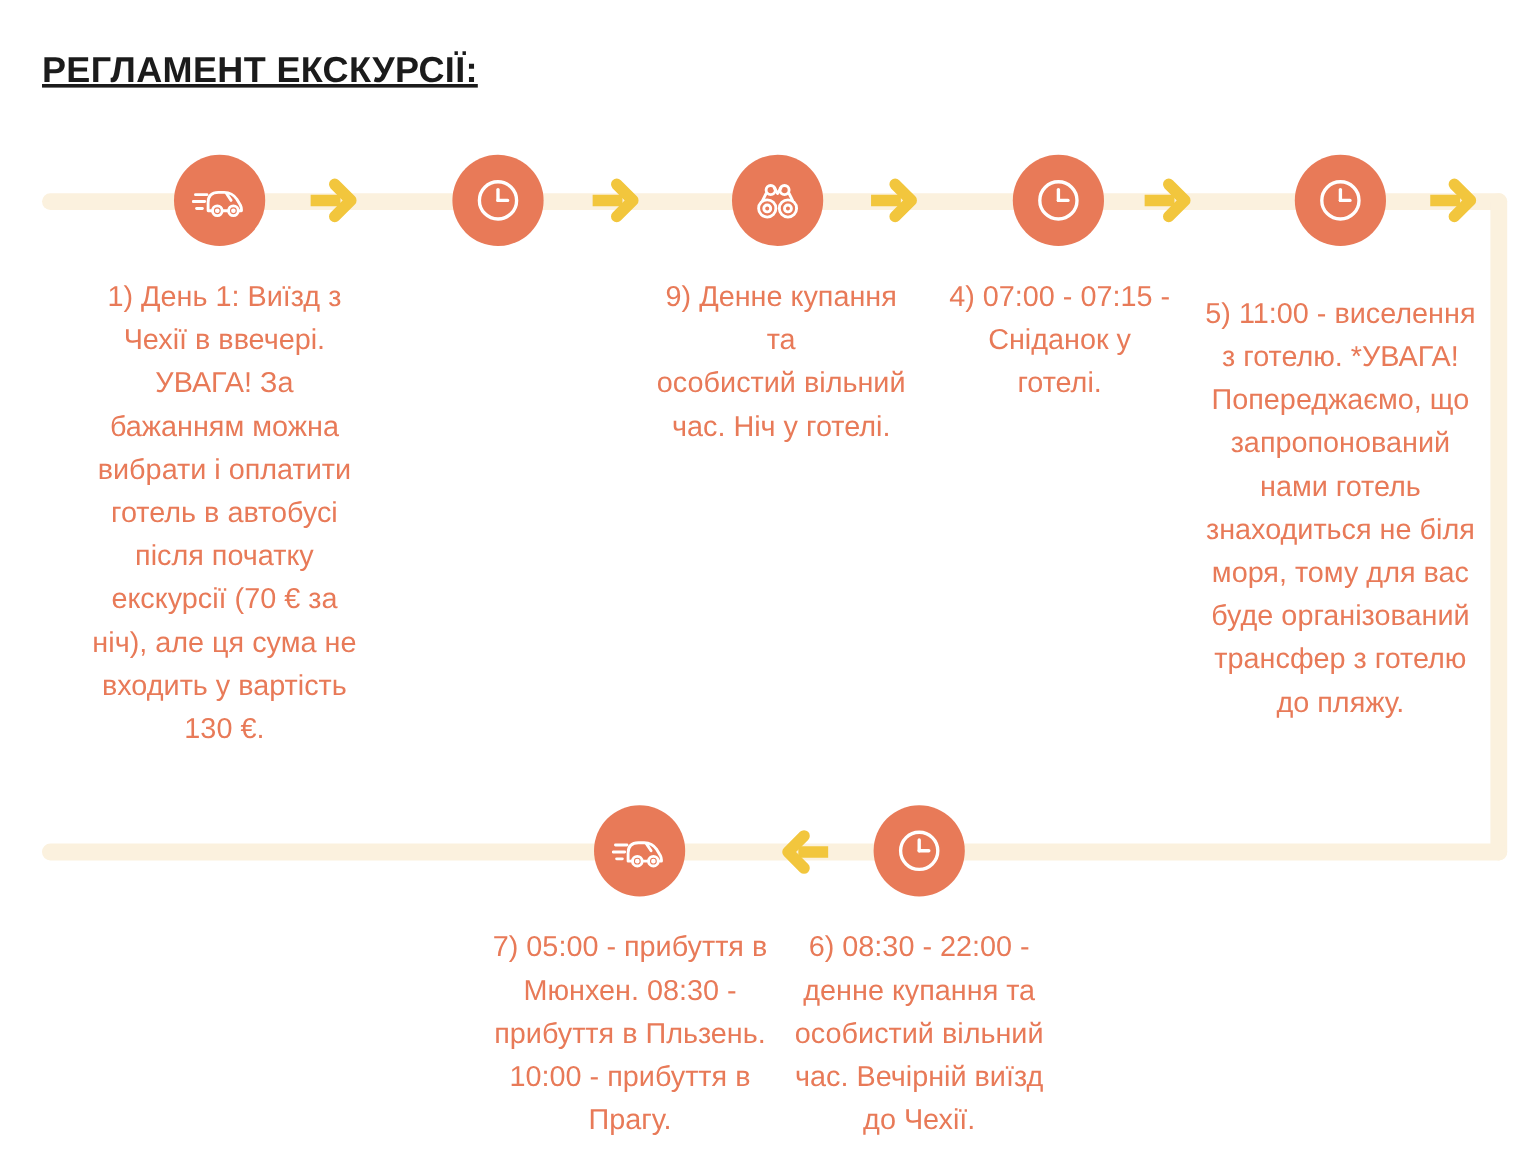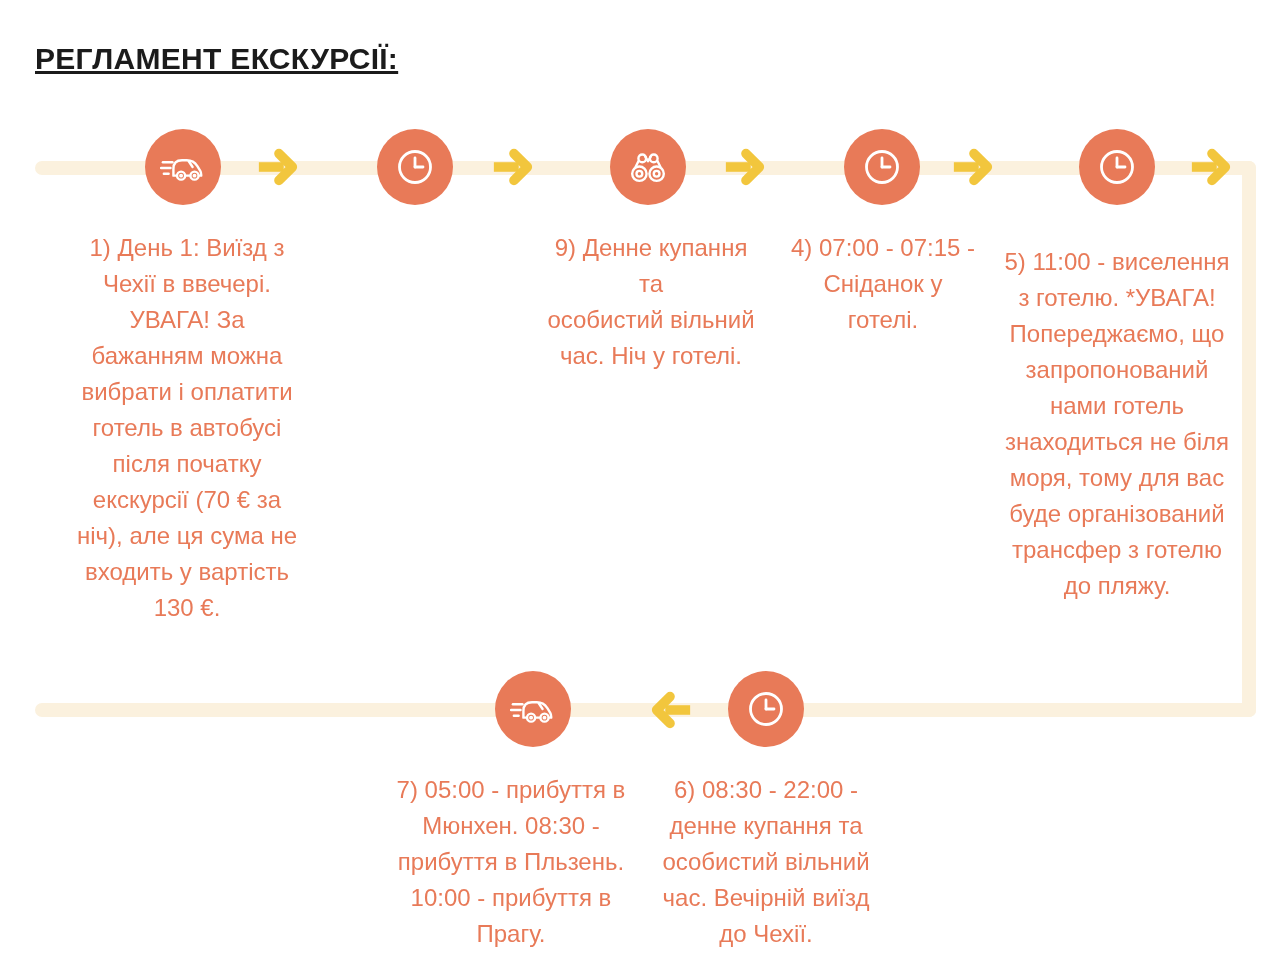--- a/index.html
+++ b/index.html
@@ -167,21 +167,21 @@
     </svg>
   </div>
 
   <div class="arrow" style="left:649px; top:690px;">
     <svg width="44" height="40" viewBox="0 0 46 40" fill="none" stroke="#F2C63D">
       <path d="M43 20 H17" stroke-width="10"></path>
       <path d="M22 6 L8 20 L22 34" stroke-width="10" stroke-linecap="round" stroke-linejoin="round"></path>
     </svg>
   </div>
 
-  <div class="step-text" style="left:396px; top:772px; width:230px;">7) 05:00 - прибуття в
+  <div class="step-text" style="left:410px; top:772px; width:230px;">7) 05:00 - прибуття в
 Мюнхен. 08:30 -
 прибуття в Пльзень.
 10:00 - прибуття в
 Прагу.</div>
   <div class="step-text" style="left:658px; top:772px; width:216px;">6) 08:30 - 22:00 -
 денне купання та
 особистий вільний
 час. Вечірній виїзд
 до Чехії.</div>
 

